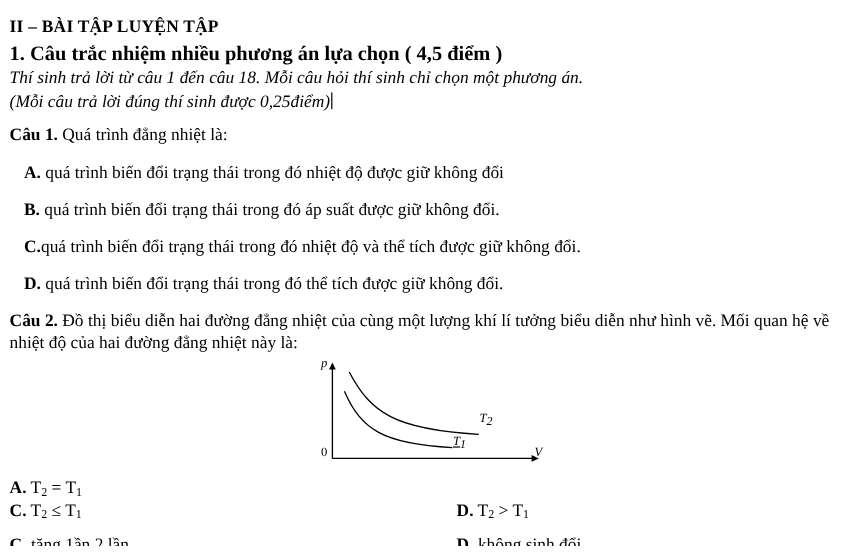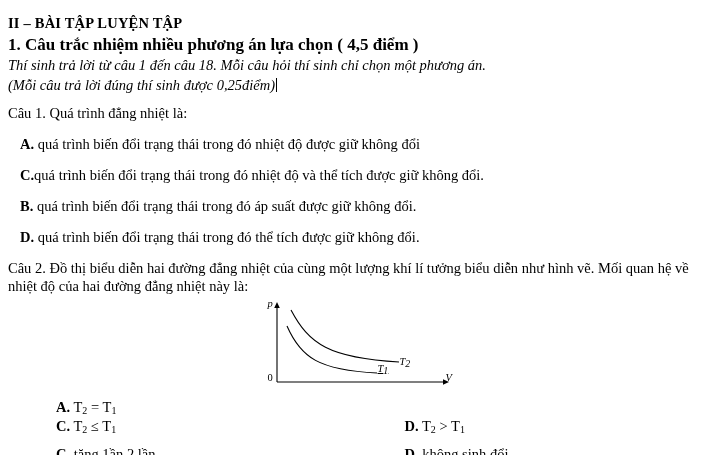--- a/index.html
+++ b/index.html
@@ -50,33 +50,33 @@
     background: #000;
     vertical-align: -2px;
     margin-left: 1px;
   }
   .spacer-8 { height: 9px; }
   .q {
     font-size: 14.5px;
     line-height: 1.3;
     margin: 0;
   }
-  .q b { font-weight: normal; }
+  .q b { font-weight: bold; }
   .opt {
     font-size: 14.5px;
     line-height: 1.3;
     margin: 12px;
   }
   .opt b { font-weight: bold; }
   .two-col {
     display: flex;
     font-size: 14.5px;
     line-height: 1.3;
   }
-  .col-a { width: 50%; margin-left: 48px; }
+  .col-a { width: 50%; }
   .col-b { width: 50%; margin-left: 44px; }
   sub {
     font-size: 10px;
     vertical-align: -2px;
   }
   .fig-wrap {
     display: flex;
     justify-content: center;
     margin: 4px 0 2px 0;
   }
@@ -108,24 +108,24 @@
 
     <div class="spacer-8"></div>
 
     <div class="q">
       <b>Câu 1.</b><span> Quá trình đẳng nhiệt là:</span>
     </div>
     <div class="opt">
       <b>A.</b><span> quá trình biến đổi trạng thái trong đó nhiệt độ được giữ không đổi</span>
     </div>
     <div class="opt">
-      <b>C.</b><span>quá trình biến đổi trạng thái trong đó nhiệt độ và thể tích được giữ không đổi.</span>
+      <b>B.</b><span> quá trình biến đổi trạng thái trong đó áp suất được giữ không đổi.</span>
     </div>
     <div class="opt">
-      <b>B.</b><span> quá trình biến đổi trạng thái trong đó áp suất được giữ không đổi.</span>
+      <b>C.</b><span>quá trình biến đổi trạng thái trong đó nhiệt độ và thể tích được giữ không đổi.</span>
     </div>
     <div class="opt">
       <b>D.</b><span> quá trình biến đổi trạng thái trong đó thể tích được giữ không đổi.</span>
     </div>
 
     <div class="q">
       <b>Câu 2.</b><span> Đồ thị biểu diễn hai đường đẳng nhiệt của cùng một lượng khí lí tưởng biểu diễn như hình vẽ. Mối quan hệ về nhiệt độ của hai đường đẳng nhiệt này là:</span>
     </div>
 
     <div class="fig-wrap">
@@ -138,21 +138,21 @@
           <line x1="28" y1="82" x2="196" y2="82" stroke="#000" stroke-width="1.1"></line>
           <polygon points="200,82 194,79.2 194,84.8" fill="#000"></polygon>
 
           <path d="M 42 10 C 60 44, 80 58, 150 62" fill="none" stroke="#000" stroke-width="1.1"></path>
 
           <path d="M 38 26 C 52 58, 70 70, 128 73" fill="none" stroke="#000" stroke-width="1.1"></path>
         </svg>
         <div style="position:absolute; left:19px; top:-2px; font-size:10.5px; font-style:italic;">p</div>
         <div style="position:absolute; left:197px; top:72px; font-size:10.5px; font-style:italic;">V</div>
         <div style="position:absolute; left:19px; top:72px; font-size:10.5px;">0</div>
-        <div style="position:absolute; left:151px; top:56px; font-size:10.5px; font-style:italic;"><span>T</span><sub>2</sub></div>
+        <div style="position:absolute; left:151px; top:44px; font-size:10.5px; font-style:italic;"><span>T</span><sub>2</sub></div>
         <div style="position:absolute; left:129px; top:63px; font-size:10.5px; font-style:italic;text-decoration:underline;"><span>T</span><sub>1</sub></div>
       </div>
     </div>
 
     <div class="two-col">
       <div class="col-a">
         <b>A.</b><span> T</span><sub>2</sub><span> = T</span><sub>1</sub>
       </div>
       <div class="col-b"></div>
     </div>

